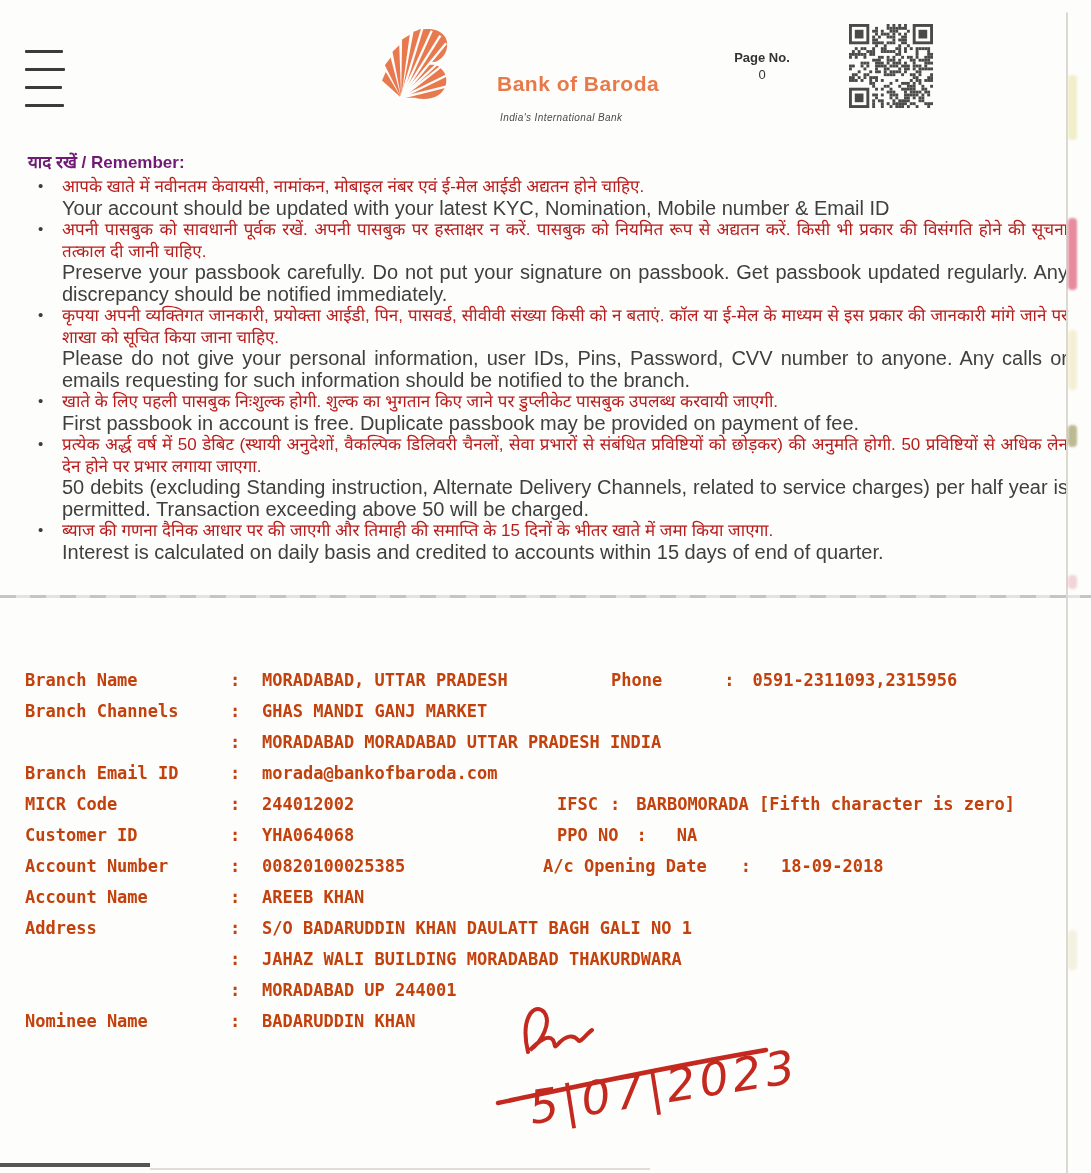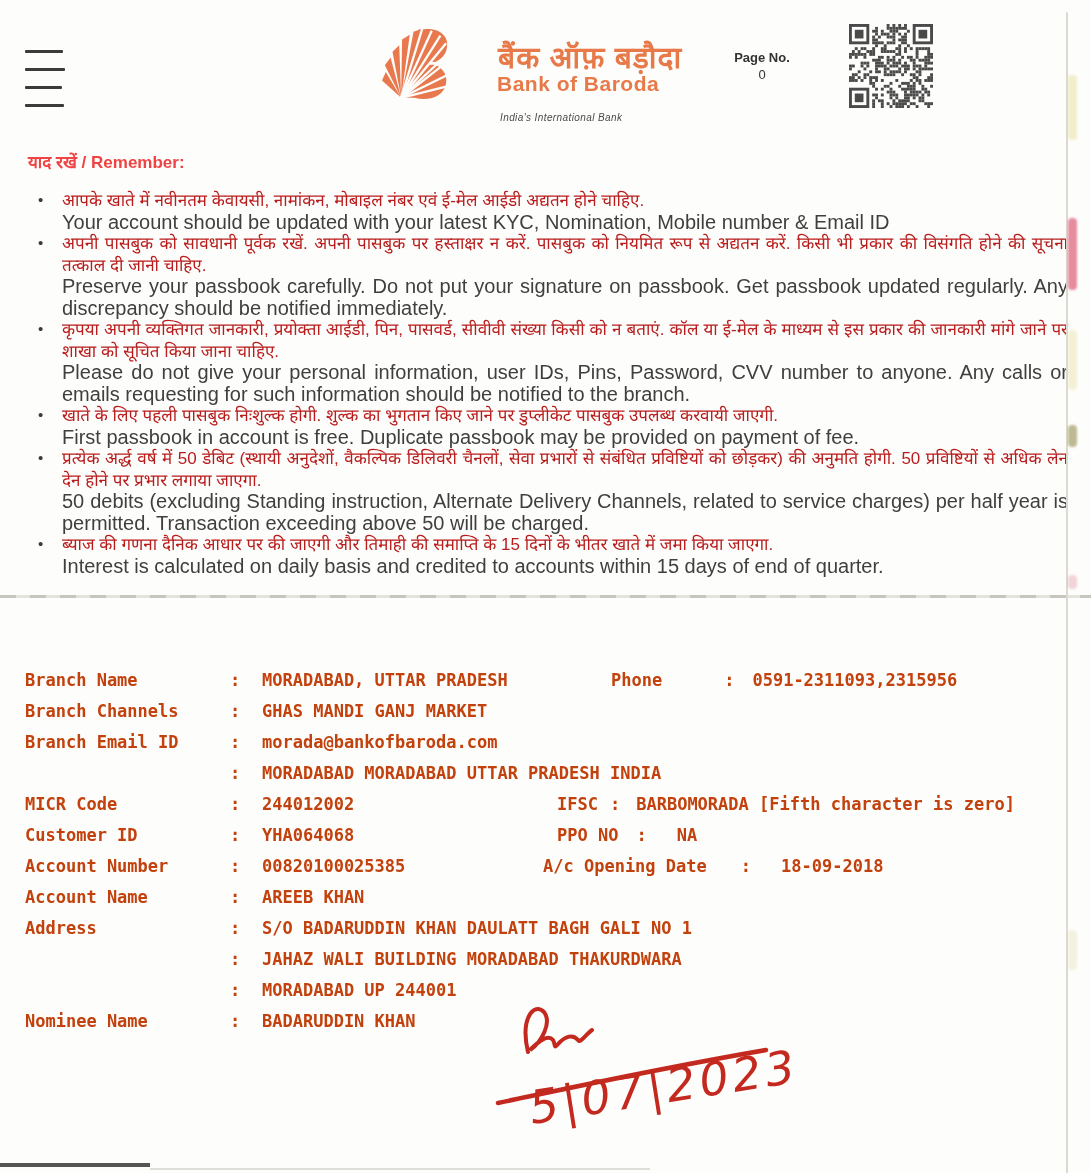--- a/index.html
+++ b/index.html
@@ -9,21 +9,21 @@
   .regmark{position:absolute;left:25px;height:3px;background:#3b3b3b;border-radius:1px;}
   #logo{position:absolute;left:382px;top:26px;width:88px;height:90px;}
   #bank-hi{position:absolute;left:498px;top:36px;font-size:30px;font-weight:700;color:#e87a4a;letter-spacing:1px;}
   #bank-en{position:absolute;left:497px;top:72px;font-size:21px;font-weight:700;color:#e87a4a;letter-spacing:0.5px;}
   #tagline{position:absolute;left:500px;top:112px;font-size:10px;font-weight:400;font-style:italic;color:#4a4a4a;letter-spacing:0.4px;}
   #pageno{position:absolute;left:712px;top:50px;width:100px;text-align:center;font-size:13px;font-weight:700;color:#333;}
   #pageno .pval{font-weight:400;margin-top:2px;}
   #qr{position:absolute;left:845px;top:24px;width:92px;height:84px;}
   
   #remember{position:absolute;left:28px;top:150px;width:1040px;}
-  #rem-title{font-size:17px;font-weight:700;color:#ef4444;margin-bottom:17px;}
+  #rem-title{font-size:17px;font-weight:700;color:#701a75;margin-bottom:3px;}
   .bullet{position:relative;padding-left:34px;}
   .bullet::before{content:"•";position:absolute;left:10px;top:1px;color:#3c3c3c;font-size:15px;}
   .hi{font-size:17px;line-height:21.5px;color:#b91c1c;text-align:justify;}
   .en{font-size:20px;line-height:21.5px;color:#3f3f3f;text-align:justify;}
   
   #fold{position:absolute;left:0;top:595px;width:1091px;height:3px;opacity:.55;
         background:repeating-linear-gradient(90deg,#9a988c 0 16px,#cfcdc4 16px 30px);}
   
   #branch{position:absolute;left:25px;top:670px;width:1055px;
           font-family:"DejaVu Sans Mono","Liberation Mono",monospace;
@@ -69,21 +69,20 @@
       <line x1="20" y1="74" x2="61" y2="9"></line>
       <line x1="20" y1="74" x2="67" y2="17"></line>
       <line x1="20" y1="74" x2="69" y2="28"></line>
       <line x1="20" y1="74" x2="66" y2="38"></line>
       <line x1="20" y1="74" x2="69" y2="50"></line>
       <line x1="20" y1="74" x2="68" y2="62"></line>
     </g>
     <line x1="50" y1="38" x2="70" y2="38" stroke="#fdfdfb" stroke-width="3"></line>
   </svg>
 
-  <div id="bank-hi">बैंक ऑफ़ बड़ौदा</div>
   <div id="bank-en">Bank of Baroda</div>
   <div id="tagline">India's International Bank</div>
 
   <div id="pageno">
     <div class="plabel">Page No.</div>
     <div class="pval">0</div>
   </div>
 
   <svg id="qr" viewBox="0 0 29 29">
     <g fill="#4a4a4a">
@@ -449,25 +448,25 @@
       <span class="blabel">Branch Name</span><span class="bcolon">:</span><span class="bvalue">MORADABAD, UTTAR PRADESH</span>
       <span class="right">
           <span class="rlabel">Phone</span>
           <span class="rcolon">:</span>
           <span class="rvalue">0591-2311093,2315956</span>
         </span>
     </div>
     <div class="brow row-1">
       <span class="blabel">Branch Channels</span><span class="bcolon">:</span><span class="bvalue">GHAS MANDI GANJ MARKET</span>
     </div>
+    <div class="brow row-2">
+      <span class="blabel"></span><span class="bcolon">:</span><span class="bvalue">MORADABAD MORADABAD UTTAR PRADESH INDIA</span>
+    </div>
     <div class="brow row-3">
       <span class="blabel">Branch Email ID</span><span class="bcolon">:</span><span class="bvalue">morada@bankofbaroda.com</span>
-    </div>
-    <div class="brow row-2">
-      <span class="blabel"></span><span class="bcolon">:</span><span class="bvalue">MORADABAD MORADABAD UTTAR PRADESH INDIA</span>
     </div>
     <div class="brow row-4">
       <span class="blabel">MICR Code</span><span class="bcolon">:</span><span class="bvalue">244012002</span>
       <span class="right">
           <span class="rlabel">IFSC</span>
           <span class="rcolon">:</span>
           <span class="rvalue">BARBOMORADA [Fifth character is zero]</span>
         </span>
     </div>
     <div class="brow row-5">

